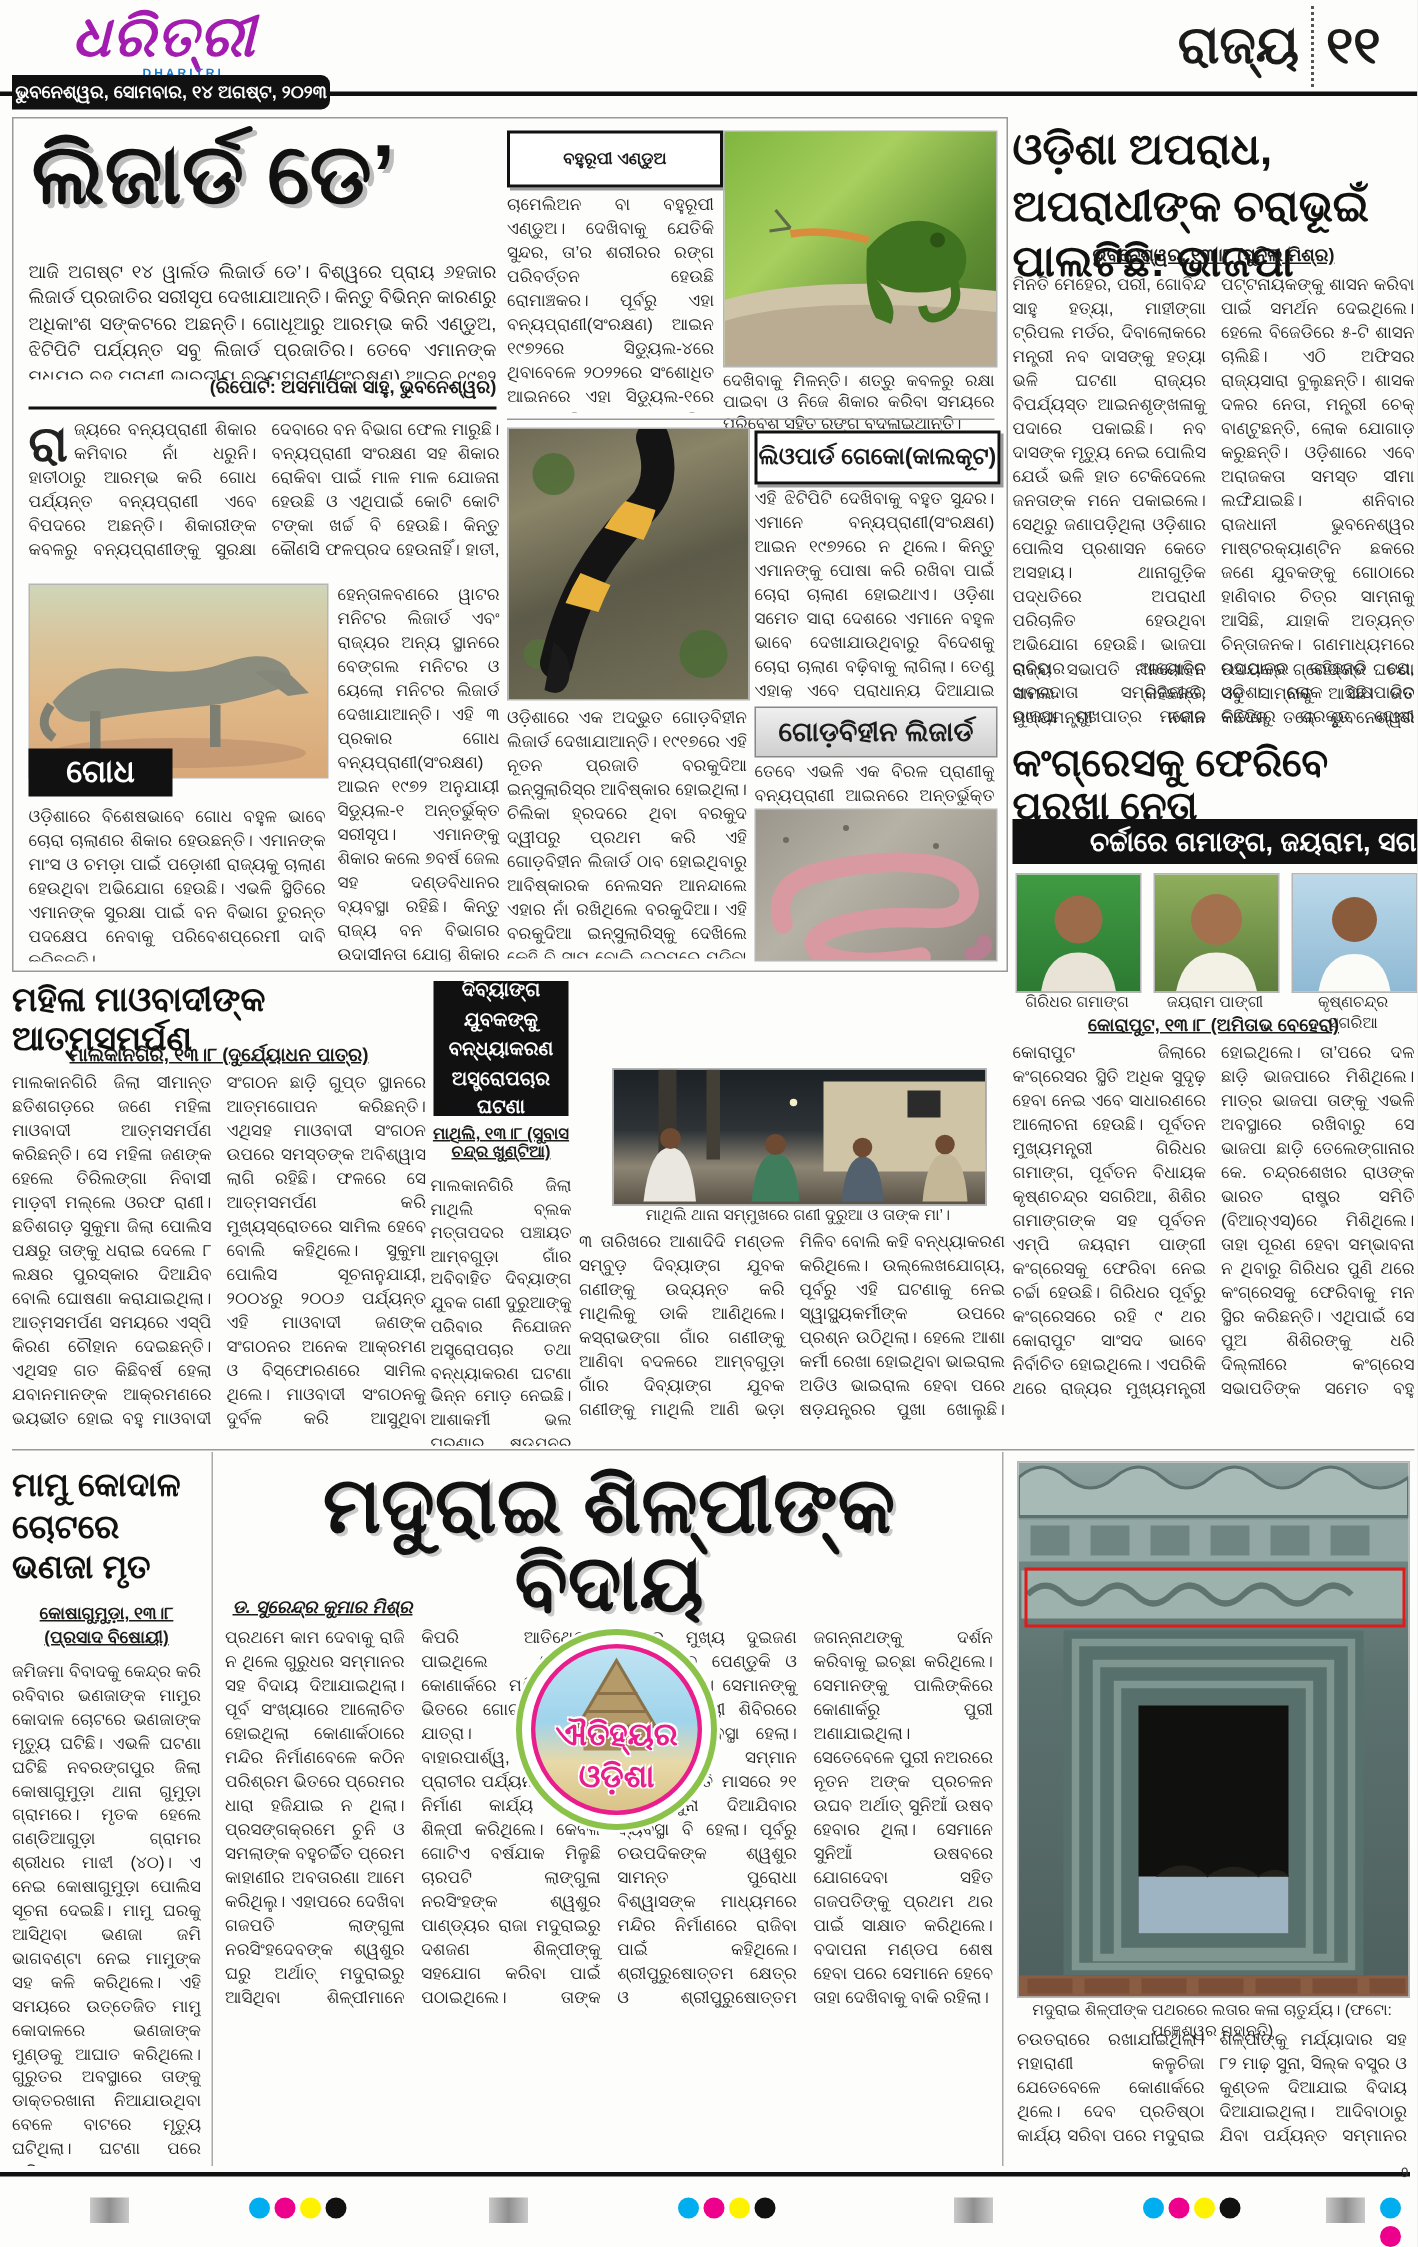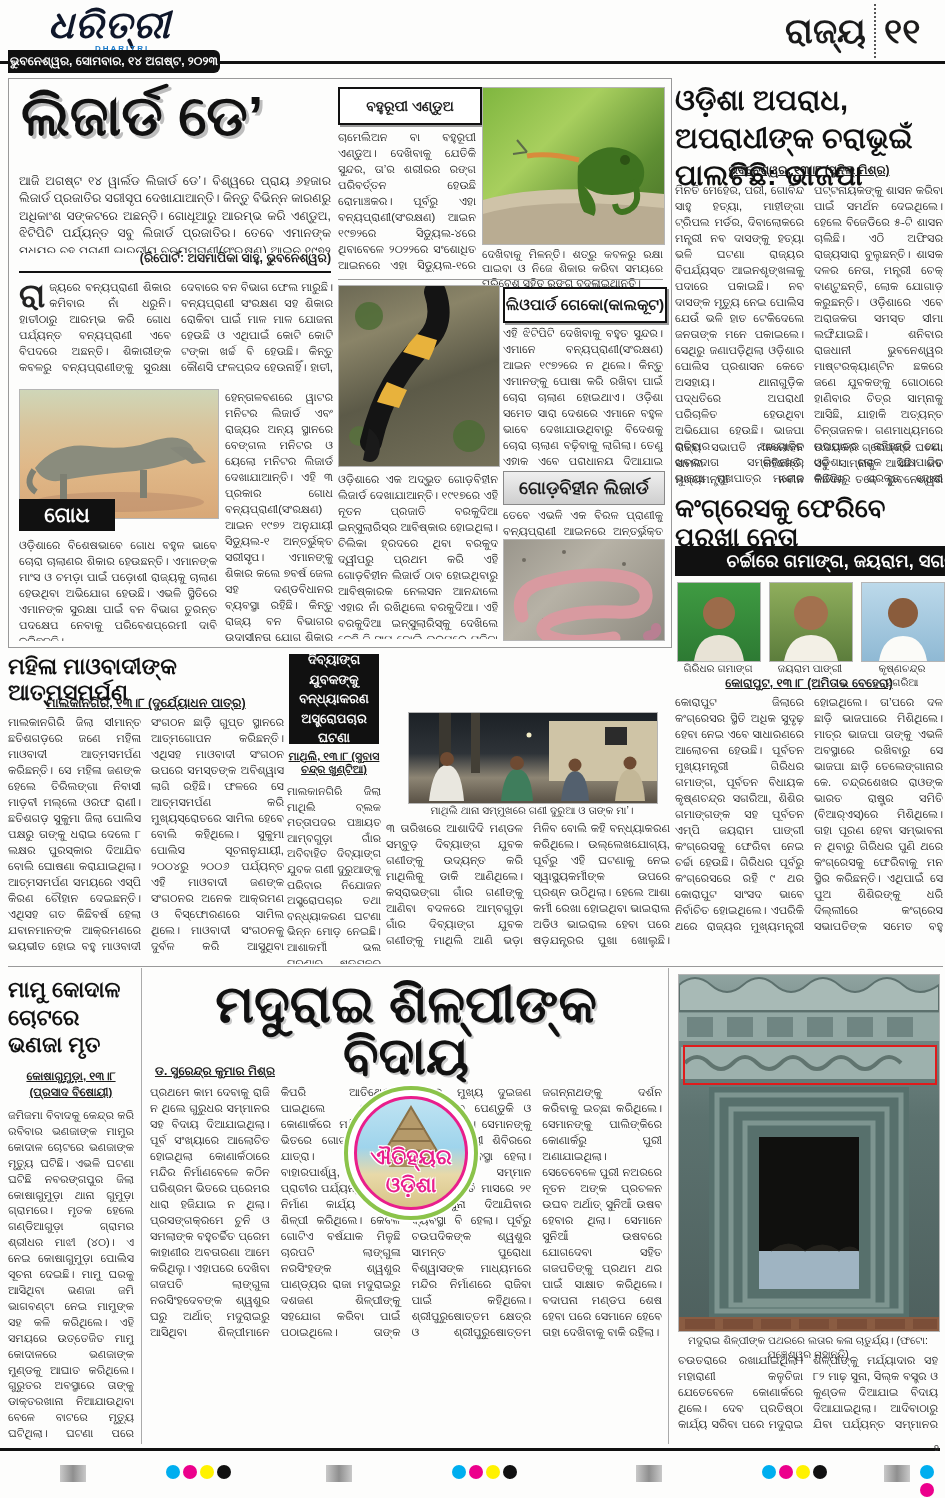--- a/index.html
+++ b/index.html
@@ -27,21 +27,21 @@
   .hr{background:#111;}
   .regsq{width:26px;height:17px;background:linear-gradient(90deg,#c9c9c9,#8f8f8f,#c9c9c9);}
   .dot{width:14px;height:14px;border-radius:50%;display:inline-block;margin-right:3px;}
 </style>
 </head>
 <body>
 
 <div class="page">
 
   <div class="abs" style="left:48px;top:4px;width:200px;height:44px;">
-    <span style="font-size:38px;font-weight:bold;font-style:italic;color:#0f172a;letter-spacing:1px;">ଧରିତ୍ରୀ</span>
+    <span style="font-size:38px;font-weight:bold;font-style:italic;color:#a21caf;letter-spacing:1px;">ଧରିତ୍ରୀ</span>
   </div>
   <div class="abs" style="left:95px;top:44px;font-size:8px;font-weight:bold;letter-spacing:2px;color:#1878c8;">DHARITRI</div>
 
   <div class="abs hr" style="left:0;top:61px;width:945px;height:3px;"></div>
   <div class="abs blackbox ctr" style="left:8px;top:50px;width:212px;height:23px;font-size:12px;font-weight:bold;line-height:23px;border-radius:0 6px 6px 0;">ଭୁବନେଶ୍ୱର, ସୋମବାର, ୧୪ ଅଗଷ୍ଟ, ୨୦୨୩</div>
 
   <div class="abs" style="left:762px;top:6px;width:104px;height:50px;font-size:35px;font-weight:bold;text-align:right;line-height:50px;">ରାଜ୍ୟ</div>
   <div class="abs" style="left:874px;top:4px;height:54px;border-left:2px dotted #555;"></div>
   <div class="abs" style="left:884px;top:6px;width:56px;height:50px;font-size:35px;font-weight:bold;line-height:50px;">୧୧</div>
 
@@ -65,21 +65,21 @@
         <rect x="40" y="84" width="7" height="26" fill="#7d7f72"></rect>
         <rect x="120" y="80" width="7" height="28" fill="#7d7f72"></rect>
         <path d="M14 80 q-10 14 2 22" stroke="#7d7f72" stroke-width="6" fill="none"></path>
       </svg>
     </div>
     <div class="abs blackbox ctr" style="left:10px;top:420px;width:96px;height:32px;font-size:21px;font-weight:bold;line-height:32px;">ଗୋଧ</div>
 
     <div class="abs jt body-txt" style="left:10px;top:458px;width:198px;height:104px;">ଓଡ଼ିଶାରେ ବିଶେଷଭାବେ ଗୋଧ ବହୁଳ ଭାବେ ଚୋରା ଚାଲାଣର ଶିକାର ହେଉଛନ୍ତି। ଏମାନଙ୍କ ମାଂସ ଓ ଚମଡ଼ା ପାଇଁ ପଡ଼ୋଶୀ ରାଜ୍ୟକୁ ଚାଲାଣ ହେଉଥିବା ଅଭିଯୋଗ ହେଉଛି। ଏଭଳି ସ୍ଥିତିରେ ଏମାନଙ୍କ ସୁରକ୍ଷା ପାଇଁ ବନ ବିଭାଗ ତୁରନ୍ତ ପଦକ୍ଷେପ ନେବାକୁ ପରିବେଶପ୍ରେମୀ ଦାବି କରିଛନ୍ତି।</div>
     <div class="abs jt body-txt" style="left:216px;top:310px;width:108px;height:252px;">ହେନ୍ତାଳବଣରେ ୱାଟର ମନିଟର ଲିଜାର୍ଡ ଏବଂ ରାଜ୍ୟର ଅନ୍ୟ ସ୍ଥାନରେ ବେଙ୍ଗଲ ମନିଟର ଓ ୟେଲୋ ମନିଟର ଲିଜାର୍ଡ ଦେଖାଯାଆନ୍ତି। ଏହି ୩ ପ୍ରକାର ଗୋଧ ବନ୍ୟପ୍ରାଣୀ(ସଂରକ୍ଷଣ) ଆଇନ ୧୯୭୨ ଅନୁଯାୟୀ ସିଡ୍ୟୁଲ-୧ ଅନ୍ତର୍ଭୁକ୍ତ ସରୀସୃପ। ଏମାନଙ୍କୁ ଶିକାର କଲେ ୭ବର୍ଷ ଜେଲ ସହ ଦଣ୍ଡବିଧାନର ବ୍ୟବସ୍ଥା ରହିଛି। କିନ୍ତୁ ରାଜ୍ୟ ବନ ବିଭାଗର ଉଦାସୀନତା ଯୋଗୁ ଶିକାର ବଢ଼ିବାରେ ଲାଗିଥିବାରୁ ଧୀରେ ଧୀରେ ଏମାନଙ୍କ ସଂଖ୍ୟା କମିବାରେ ବି</div>
 
-    <div class="hdr-box abs" style="left:329px;top:8px;width:140px;height:34px;font-size:14px;">ବହୁରୂପୀ ଏଣ୍ଡୁଅ</div>
+    <div class="hdr-box abs" style="left:329px;top:8px;width:140px;height:34px;font-size:11px;">ବହୁରୂପୀ ଏଣ୍ଡୁଅ</div>
     <div class="abs jt body-txt" style="left:329px;top:50px;width:138px;height:146px;">ଚାମେଲିଅନ ବା ବହୁରୂପୀ ଏଣ୍ଡୁଅ। ଦେଖିବାକୁ ଯେତିକି ସୁନ୍ଦର, ତା’ର ଶରୀରର ରଙ୍ଗ ପରିବର୍ତ୍ତନ ହେଉଛି ରୋମାଞ୍ଚକର। ପୂର୍ବରୁ ଏହା ବନ୍ୟପ୍ରାଣୀ(ସଂରକ୍ଷଣ) ଆଇନ ୧୯୭୨ରେ ସିଡ୍ୟୁଲ-୪ରେ ଥିବାବେଳେ ୨୦୨୨ରେ ସଂଶୋଧିତ ଆଇନରେ ଏହା ସିଡ୍ୟୁଲ-୧ରେ ସ୍ଥାନ ପାଇଛି। ତେଣୁ ଏହାକୁ ଧରିବା ବା ଶିକାର କରିବା ଦଣ୍ଡନୀୟ ଅପରାଧ। ଏମାନେ ଓଡ଼ିଶାର ପ୍ରାୟ ସବୁ ଜଙ୍ଗଲରେ</div>
 
     <div class="abs photo" style="left:473px;top:8px;width:181px;height:156px;background:linear-gradient(135deg,#7fb63f 0%,#a8cf5e 35%,#5f8f33 70%,#486f28 100%);">
       <svg width="181" height="156" viewBox="0 0 181 156">
         <path d="M0 118 q60 -20 181 -6 l0 44 -181 0z" fill="#b9ac92"></path>
         <path d="M0 112 q60 -18 181 -6 l0 14 q-120 -12 -181 6z" fill="#cfc3a8"></path>
         <path d="M95 78 q22 -26 48 -16 q20 8 18 26 q-2 16 -20 18 q-26 4 -40 -8 q16 18 10 30 l-10 -4 q-8 -12 -6 -46z" fill="#3f7320"></path>
         <circle cx="142" cy="72" r="5" fill="#2c5214"></circle>
         <path d="M96 72 q-30 -8 -52 -4" stroke="#d88c3c" stroke-width="5" fill="none"></path>
         <path d="M44 64 l-10 -12 m10 12 l-14 2" stroke="#5d6b4a" stroke-width="2" fill="none"></path>
@@ -188,21 +188,21 @@
 
   <div class="abs" style="left:8px;top:966px;width:935px;border-top:1px solid #999;"></div>
   <div class="abs vr" style="left:141px;top:968px;height:476px;"></div>
   <div class="abs vr" style="left:668px;top:968px;height:476px;"></div>
 
   <div class="abs hl" style="left:8px;top:976px;width:126px;font-size:22px;line-height:1.25;">ମାମୁ କୋଦାଳ ଚୋଟରେ ଭଣଜା ମୃତ</div>
   <div class="abs byline" style="left:8px;top:1068px;width:126px;font-size:11.5px;line-height:1.4;"><u>କୋଷାଗୁମୁଡ଼ା, ୧୩।୮ (ପ୍ରସାଦ ବିଷୋୟୀ)</u></div>
   <div class="abs jt body-txt" style="left:8px;top:1108px;width:126px;height:336px;font-size:11.2px;">ଜମିଜମା ବିବାଦକୁ କେନ୍ଦ୍ର କରି ରବିବାର ଭଣଜାଙ୍କ ମାମୁର କୋଦାଳ ଚୋଟରେ ଭଣଜାଙ୍କ ମୃତ୍ୟୁ ଘଟିଛି। ଏଭଳି ଘଟଣା ଘଟିଛି ନବରଙ୍ଗପୁର ଜିଲା କୋଷାଗୁମୁଡ଼ା ଥାନା ଗୁମୁଡ଼ା ଗ୍ରାମରେ। ମୃତକ ହେଲେ ଗଣ୍ଡିଆଗୁଡ଼ା ଗ୍ରାମର ଶ୍ରୀଧର ମାଝୀ (୪୦)। ଏ ନେଇ କୋଷାଗୁମୁଡ଼ା ପୋଲିସ ସୂଚନା ଦେଇଛି। ମାମୁ ଘରକୁ ଆସିଥିବା ଭଣଜା ଜମି ଭାଗବଣ୍ଟା ନେଇ ମାମୁଙ୍କ ସହ କଳି କରିଥିଲେ। ଏହି ସମୟରେ ଉତ୍ତେଜିତ ମାମୁ କୋଦାଳରେ ଭଣଜାଙ୍କ ମୁଣ୍ଡକୁ ଆଘାତ କରିଥିଲେ। ଗୁରୁତର ଅବସ୍ଥାରେ ତାଙ୍କୁ ଡାକ୍ତରଖାନା ନିଆଯାଉଥିବା ବେଳେ ବାଟରେ ମୃତ୍ୟୁ ଘଟିଥିଲା। ଘଟଣା ପରେ ଅଭିଯୁକ୍ତ ମାମୁ ଫେରାର ହୋଇଯାଇଥିବା ଜଣାପଡ଼ିଛି। ମୃତକଙ୍କ ପରିବାର ପକ୍ଷରୁ ଥାନାରେ ଏତଲା ଦିଆଯାଇଛି। ପୋଲିସ ମାମଲା ରୁଜୁ କରି ଅଭିଯୁକ୍ତଙ୍କୁ ଖୋଜୁଛି। ଥାନାରେ ଅଟକ ରଖି ତଦନ୍ତ ଜାରିରଖିଛି। ମୃତଦେହ ବ୍ୟବଚ୍ଛେଦ ପରେ ପରିବାର ଲୋକଙ୍କୁ ହସ୍ତାନ୍ତର କରାଯାଇଛି।</div>
 
   <div class="abs hl ctr" style="left:150px;top:978px;width:512px;font-size:52px;line-height:1.0;text-shadow:2px 2px 0 #c9c9c9;">ମଦୁରାଇ ଶିଳ୍ପୀଙ୍କ ବିଦାୟ</div>
-  <div class="abs ctr bold" style="left:150px;top:1064px;width:130px;font-size:12px;"><u>ଡ. ସୁରେନ୍ଦ୍ର କୁମାର ମିଶ୍ର</u></div>
+  <div class="abs ctr bold" style="left:150px;top:1064px;width:130px;font-size:12px;font-style:italic;"><u>ଡ. ସୁରେନ୍ଦ୍ର କୁମାର ମିଶ୍ର</u></div>
   <div class="abs jt body-txt cols4" style="left:150px;top:1084px;width:512px;height:358px;">ପ୍ରଥମେ କାମ ଦେବାକୁ ରାଜି ନ ଥିଲେ ଗୁରୁଧର ସମ୍ମାନର ସହ ବିଦାୟ ଦିଆଯାଇଥିଲା। ପୂର୍ବ ସଂଖ୍ୟାରେ ଆଲୋଚିତ ହୋଇଥିଲା କୋଣାର୍କଠାରେ ମନ୍ଦିର ନିର୍ମାଣବେଳେ କଠିନ ପରିଶ୍ରମ ଭିତରେ ପ୍ରେମର ଧାରା ହଜିଯାଇ ନ ଥିଲା। ପ୍ରସଙ୍ଗକ୍ରମେ ଚୁନି ଓ ସମଲାଙ୍କ ବହୁଚର୍ଚ୍ଚିତ ପ୍ରେମ କାହାଣୀର ଅବତାରଣା ଆମେ କରିଥିଲୁ। ଏହାପରେ ଦେଖିବା ଗଜପତି ଲାଙ୍ଗୁଳା ନରସିଂହଦେବଙ୍କ ଶ୍ୱଶୁର ଘରୁ ଅର୍ଥାତ୍ ମଦୁରାଇରୁ ଆସିଥିବା ଶିଳ୍ପୀମାନେ କିପରି ଆତିଥେୟତା ପାଇଥିଲେ ଓଡ଼ିଶାରୁ। କୋଣାର୍କରେ ମନ୍ଦିର ନିର୍ମାଣ ଭିତରେ ଗୋଟାପଣ ବର୍ଷର ଯାତ୍ରା। ମନ୍ଦିର ବାହାରପାର୍ଶ୍ୱ, ପାଦାଚାରୁ ପ୍ରାଚୀର ପର୍ଯ୍ୟନ୍ତ ସମଗ୍ର ନିର୍ମାଣ କାର୍ଯ୍ୟ ଓଡ଼ିଆ ଶିଳ୍ପୀ କରିଥିଲେ। କେବଳ ଗୋଟିଏ ବର୍ଷଯାକ ମିଳୁଛି ଚାରପଟି ଲାଙ୍ଗୁଳା ନରସିଂହଙ୍କ ଶ୍ୱଶୁର ପାଣ୍ଡ୍ୟର ରାଜା ମଦୁରାଇରୁ ଦଶଜଣ ଶିଳ୍ପୀଙ୍କୁ ସହଯୋଗ କରିବା ପାଇଁ ପଠାଇଥିଲେ। ତାଙ୍କ ଭିତରେ ମୁଖ୍ୟ ଦୁଇଜଣ ହେଲେ ଶିବୁ ପେଣ୍ଡୁକି ଓ ଗୋଭରୁ ଶର୍ମା। ସେମାନଙ୍କୁ ସବସାନ ଅସ୍ଥାୟୀ ଶିବିରରେ ରଖିବାର ବ୍ୟବସ୍ଥା ହେଲା। ସେମାନଙ୍କୁ ସମ୍ମାନ ସ୍ୱରୂପ ପ୍ରତି ମାସରେ ୨୧ ମାଢ଼ ସୁନା ଦିଆଯିବାର ବ୍ୟବସ୍ଥା ବି ହେଲା। ପୂର୍ବରୁ ଚଉପଦିକଙ୍କ ଶ୍ୱଶୁର ସାମନ୍ତ ପୁରୋଧା ବିଶ୍ୱାସଙ୍କ ମାଧ୍ୟମରେ ମନ୍ଦିର ନିର୍ମାଣରେ ରାଜିବା ପାଇଁ କହିଥିଲେ। ଶ୍ରୀପୁରୁଷୋତ୍ତମ କ୍ଷେତ୍ର ଓ ଶ୍ରୀପୁରୁଷୋତ୍ତମ ଜଗନ୍ନାଥଙ୍କୁ ଦର୍ଶନ କରିବାକୁ ଇଚ୍ଛା କରିଥିଲେ। ସେମାନଙ୍କୁ ପାଲିଙ୍କିରେ କୋଣାର୍କରୁ ପୁରୀ ଅଣାଯାଇଥିଲା। ସେତେବେଳେ ପୁରୀ ନଅରରେ ନୂତନ ଅଙ୍କ ପ୍ରଚଳନ ଉଘବ ଅର୍ଥାତ୍ ସୁନିଆଁ ଉଷବ ହେବାର ଥିଲା। ସେମାନେ ସୁନିଆଁ ଉଷବରେ ଯୋଗଦେବା ସହିତ ଗଜପତିଙ୍କୁ ପ୍ରଥମ ଥର ପାଇଁ ସାକ୍ଷାତ କରିଥିଲେ। ବଦାପନା ମଣ୍ଡପ ଶେଷ ହେବା ପରେ ସେମାନେ ହେବେ ତାହା ଦେଖିବାକୁ ବାକି ରହିଲା।</div>
 
   <div class="abs" style="left:344px;top:1086px;width:126px;height:126px;border-radius:50%;background:#fff;border:4px solid #8bc34a;box-shadow:0 0 0 2px #fff;display:flex;align-items:center;justify-content:center;">
     <div style="width:108px;height:108px;border-radius:50%;border:3px solid #e91e8c;background:linear-gradient(180deg,#bfe3f2 0%,#9fd4ec 45%,#e8d9a8 70%,#d9c488 100%);position:relative;overflow:hidden;">
       <svg width="108" height="108" viewBox="0 0 108 108" class="abs" style="left:0;top:0;">
         <path d="M54 8 l26 44 l-52 0 z" fill="#b59a6a"></path>
         <rect x="32" y="50" width="44" height="18" fill="#a88c5c"></rect>
         <path d="M54 8 l26 44 l-52 0 z M40 30 h28 M34 42 h40" stroke="#8a7148" stroke-width="2" fill="none"></path>
       </svg>
       <div class="abs ctr" style="left:0;top:44px;width:108px;font-size:21px;font-weight:bold;color:#e91e8c;text-shadow:-1px -1px 0 #fff,1px -1px 0 #fff,-1px 1px 0 #fff,1px 1px 0 #fff;line-height:1.35;">

